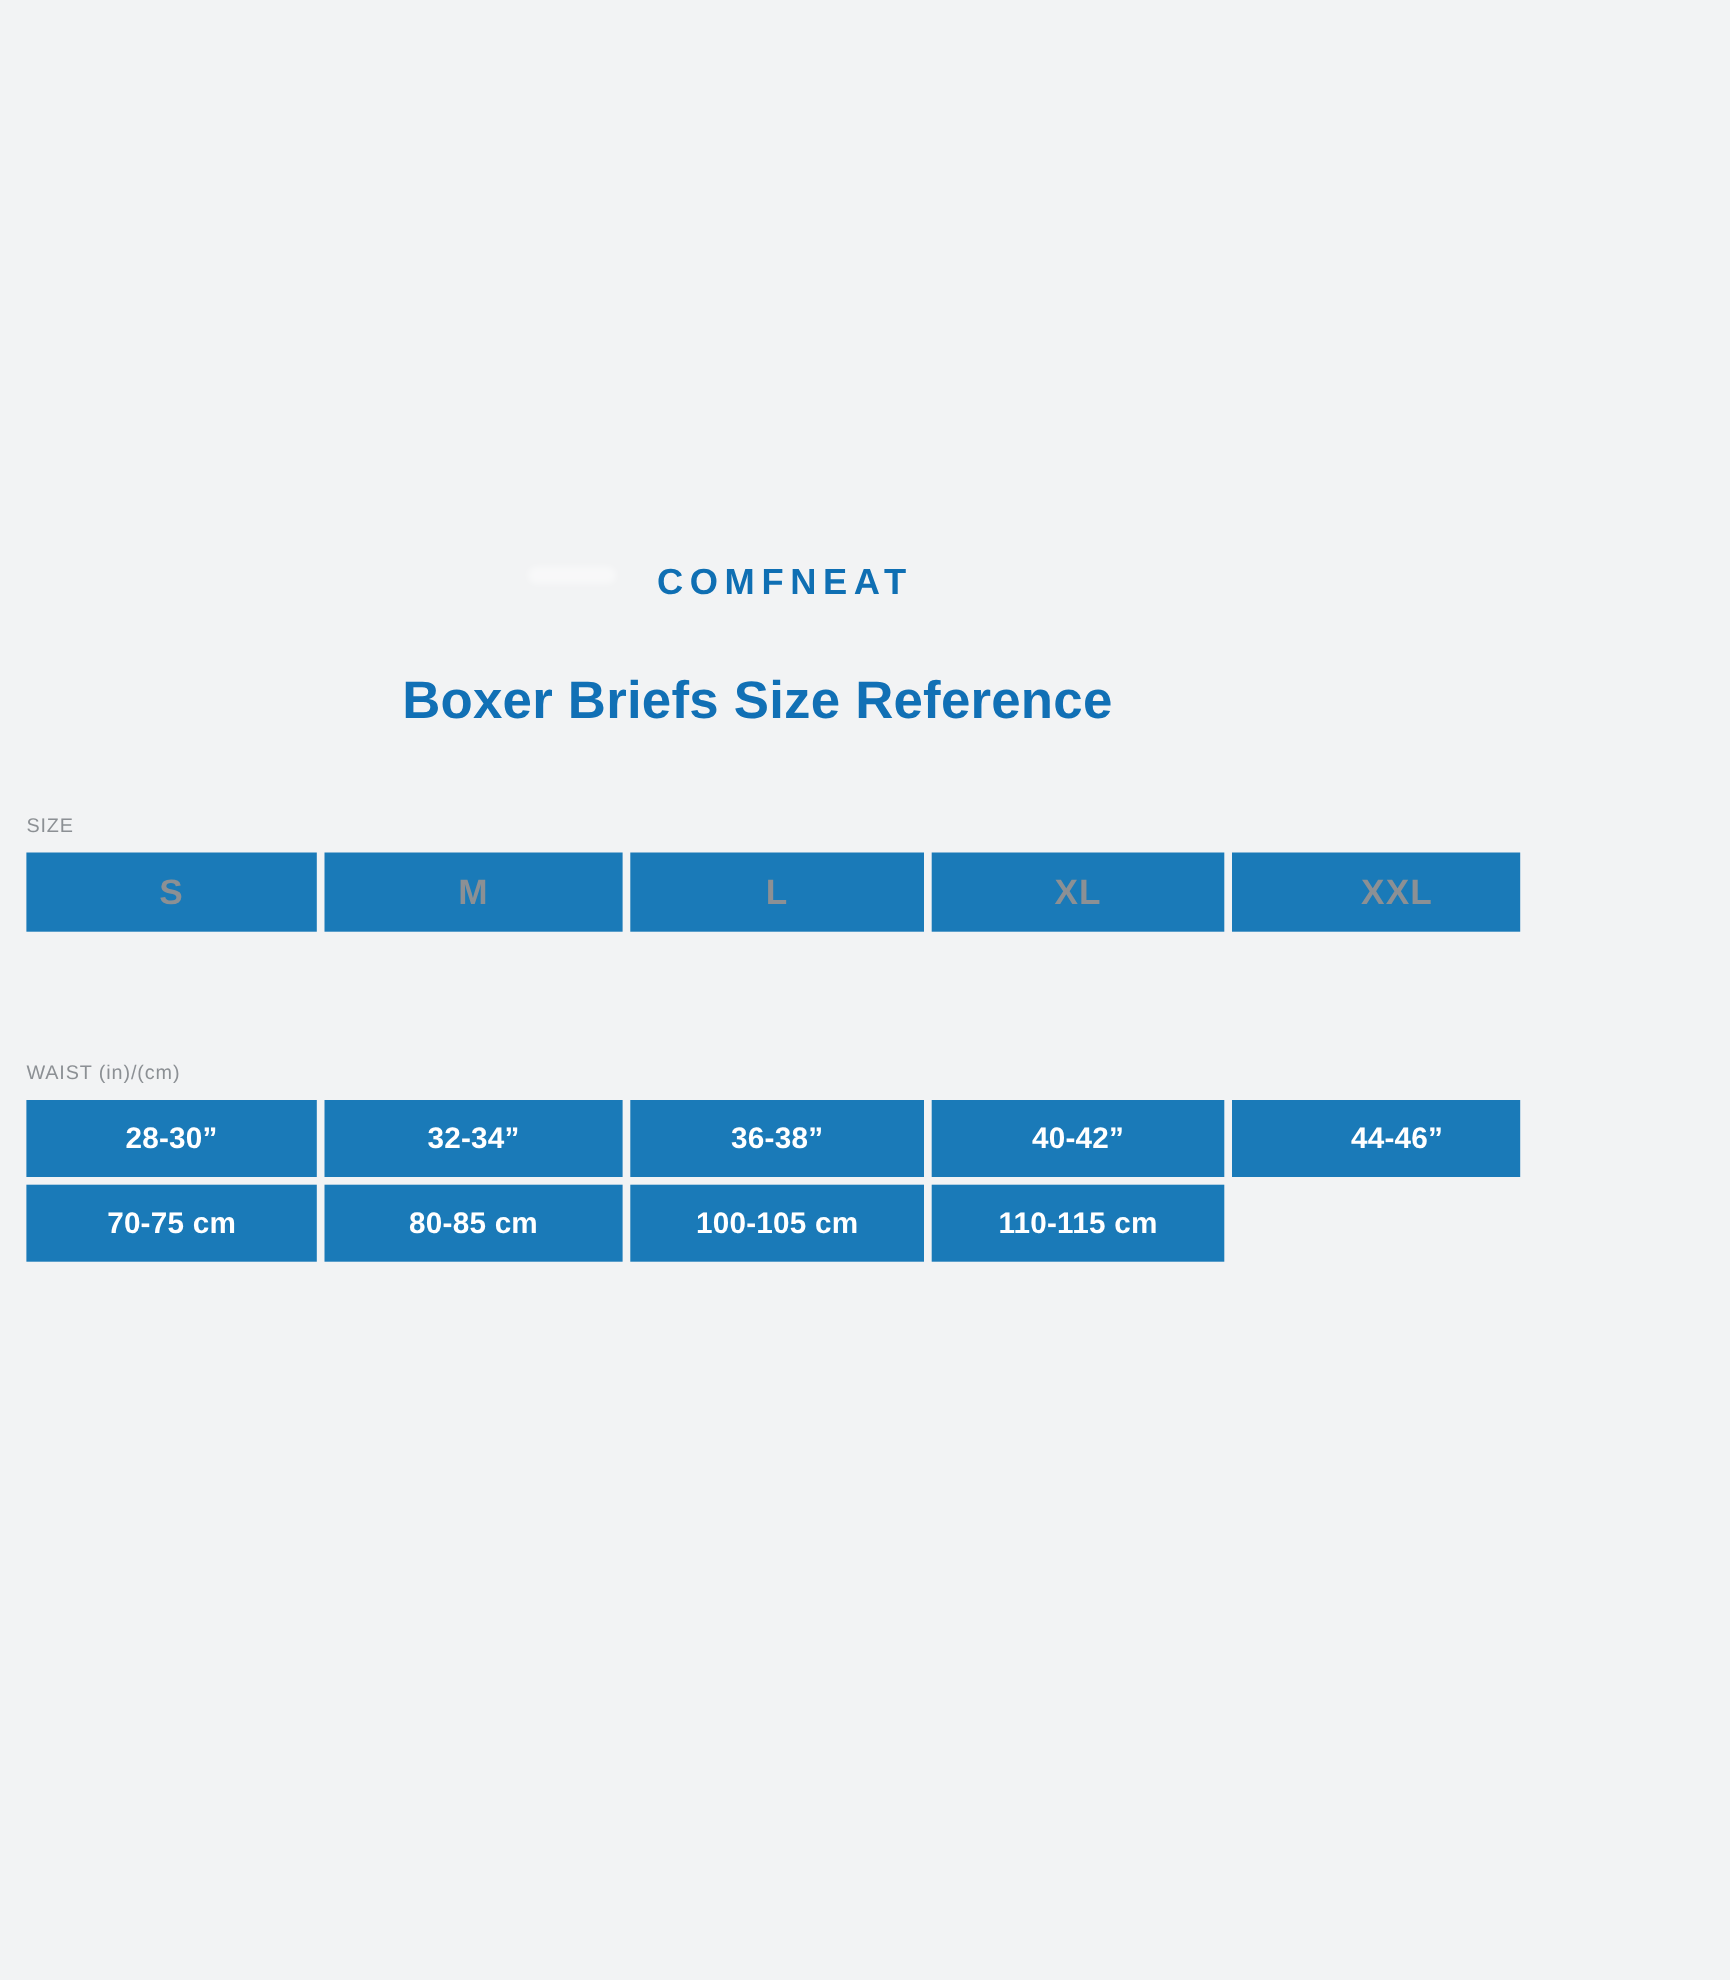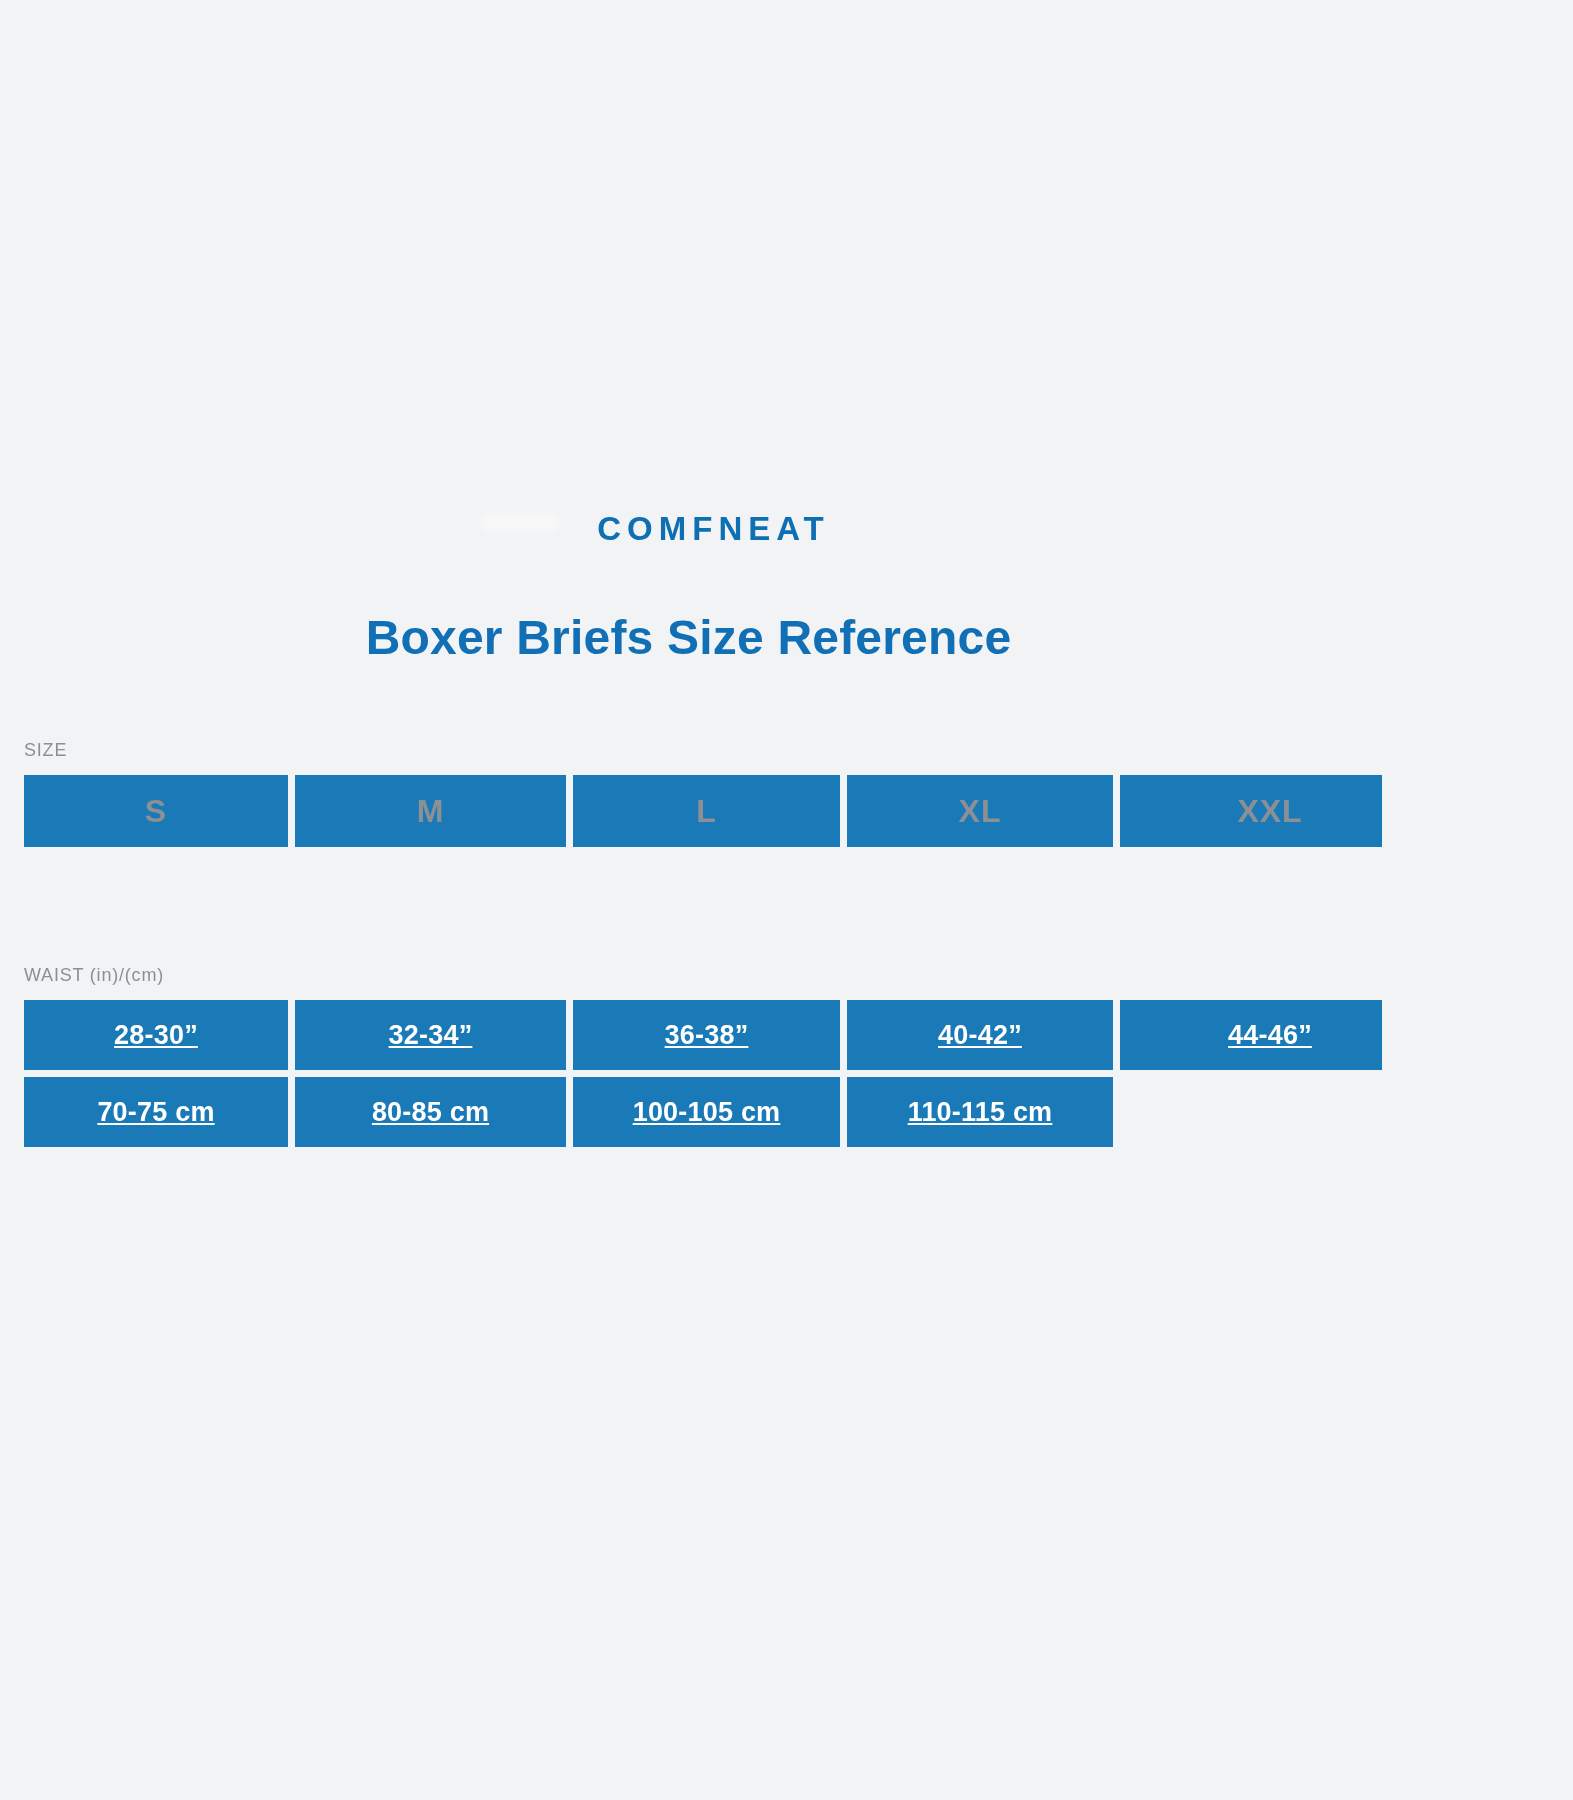--- a/index.html
+++ b/index.html
@@ -87,21 +87,20 @@
     font-size: 32px;
     font-weight: bold;
     color: #8c9094;
     letter-spacing: 1px;
   }
   .waist-text {
     font-size: 27px;
     font-weight: bold;
     color: #ffffff;
     letter-spacing: 0.2px;
-    text-decoration: underline;
   }
   .smudge {
     position: absolute;
     top: 515px;
     left: 480px;
     width: 80px;
     height: 16px;
     background: rgba(255,255,255,0.45);
     border-radius: 8px;
     filter: blur(3px);

